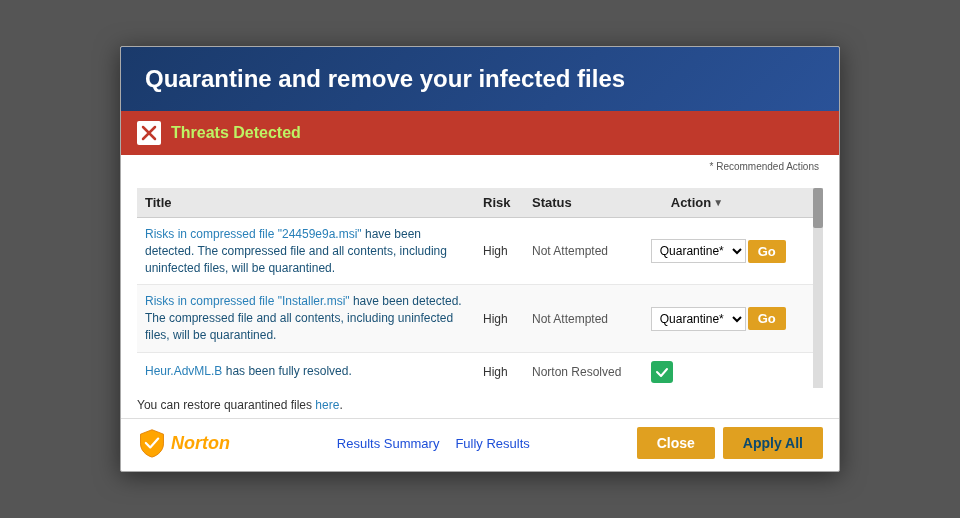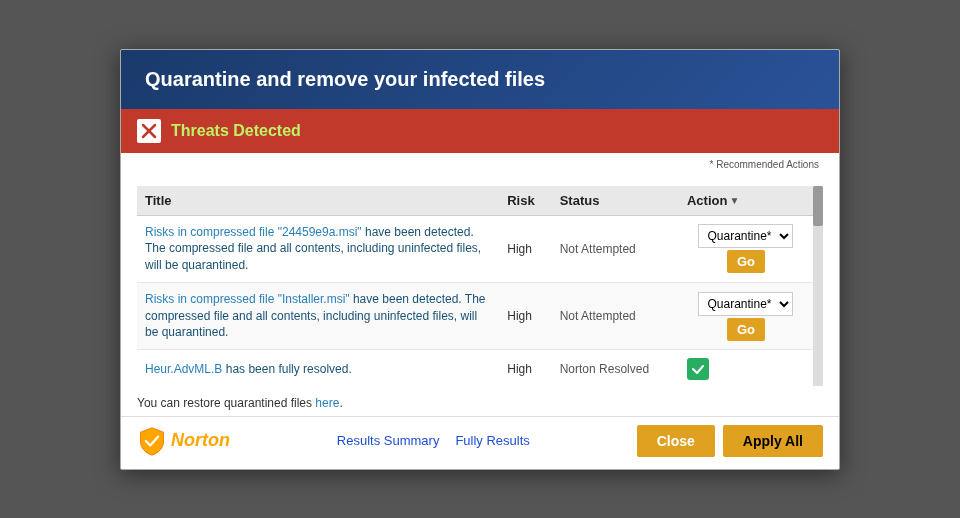--- a/index.html
+++ b/index.html
@@ -19,21 +19,21 @@
       box-shadow: 0 4px 24px rgba(0,0,0,0.5);
       border-radius: 2px;
       overflow: hidden;
     }
     .dialog-header {
       background: linear-gradient(135deg, #1a3a6b 0%, #2a5298 100%);
       padding: 18px 24px;
     }
     .dialog-header h1 {
       color: #fff;
-      font-size: 20px;
+      font-size: 24px;
       font-weight: bold;
     }
     .threats-banner {
       background: #c0392b;
       display: flex;
       align-items: center;
       padding: 10px 16px;
       gap: 10px;
     }
     .threats-banner .x-icon {
@@ -105,21 +105,20 @@
     }
     td.risk-cell { color: #333; }
     td.status-cell { color: #555; white-space: nowrap; }
     td.action-cell {
       white-space: nowrap;
     }
     .action-wrapper {
       display: flex;
       align-items: center;
       gap: 2px;
-      flex-direction: column;
     }
     .action-select {
       padding: 3px 4px;
       font-size: 12px;
       border: 1px solid #ccc;
       background: #fff;
       cursor: pointer;
     }
     .go-btn {
       background: #e0a020;
@@ -212,32 +211,33 @@
       color: #fff;
       border: none;
       padding: 8px 20px;
       font-size: 14px;
       font-weight: bold;
       cursor: pointer;
       border-radius: 2px;
     }
     .apply-btn {
       background: #e0a020;
-      color: #000000;
+      color: #0c4a6e;
       border: none;
       padding: 8px 20px;
       font-size: 14px;
       font-weight: bold;
       cursor: pointer;
       border-radius: 2px;
     }
     .action-col-header {
       display: flex;
       align-items: center;
       gap: 2px;
+      margin-left: 20px;
     }
     .dropdown-arrow {
       font-size: 10px;
       color: #555;
     }
   </style>
 </head>
 <body>
 
 <div class="dialog">

